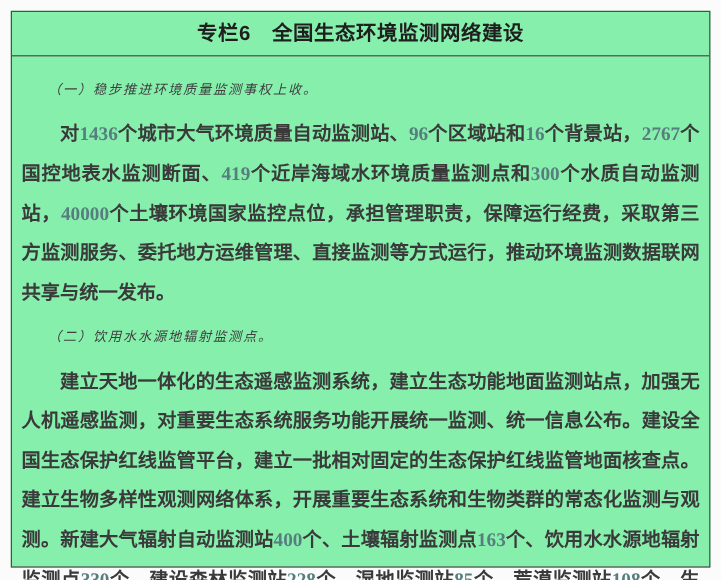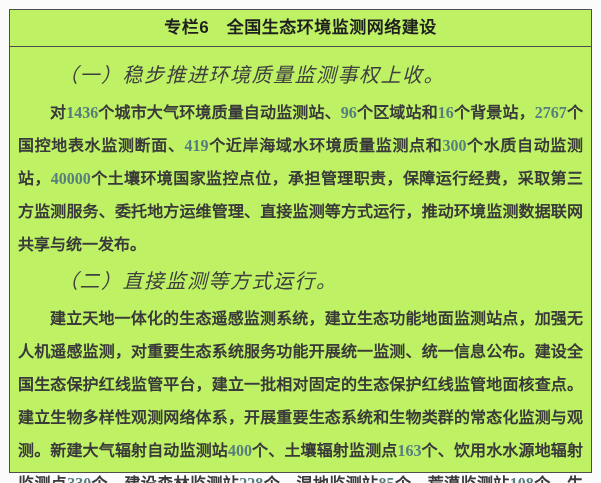--- a/index.html
+++ b/index.html
@@ -12,21 +12,21 @@
     background: #fbfbfb;
     overflow: hidden;
     font-family: "Liberation Sans", "DejaVu Sans", sans-serif;
   }
   .panel {
     position: absolute;
     top: 9px;
     left: 9px;
     right: 9px;
     bottom: 10px;
-    background: #bef264;
+    background: #86efac;
     border: 1px solid #4d4d4d;
     box-sizing: border-box;
   }
   .panel-header {
     height: 36px;
     line-height: 36px;
     text-align: center;
     border-bottom: 1px solid #4d4d4d;
     overflow: hidden;
   }
@@ -47,21 +47,21 @@
     text-align: justify;
   }
   p {
     margin: 0;
   }
   .kai {
     text-indent: 2em;
     margin: 4px 0;
     font-family: Liberation Sans, sans-serif;
     font-style: italic;
-    font-size: 20px;
+    font-size: 11px;
     letter-spacing: 1.5px;
     color: #3f3f3f;
   }
   .para {
     text-indent: 2em;
     margin: 0;
     font-weight: bold;
   }
   .num {
     font-family: "Liberation Serif", "DejaVu Serif", serif;
@@ -72,16 +72,16 @@
 </head>
 <body>
 
 <div class="panel">
   <div class="panel-header">
     <h2 class="panel-title">专栏6　全国生态环境监测网络建设</h2>
   </div>
   <div class="panel-body">
     <p class="kai">（一）稳步推进环境质量监测事权上收。</p>
     <p class="para"><span>对</span><span class="num">1436</span><span>个城市大气环境质量自动监测站、</span><span class="num">96</span><span>个区域站和</span><span class="num">16</span><span>个背景站，</span><span class="num">2767</span><span>个国控地表水监测断面、</span><span class="num">419</span><span>个近岸海域水环境质量监测点和</span><span class="num">300</span><span>个水质自动监测站，</span><span class="num">40000</span><span>个土壤环境国家监控点位，承担管理职责，保障运行经费，采取第三方监测服务、委托地方运维管理、直接监测等方式运行，推动环境监测数据联网共享与统一发布。</span></p>
-    <p class="kai">（二）直接监测等方式运行。</p>
+    <p class="kai">（二）饮用水水源地辐射监测点。</p>
     <p class="para"><span>建立天地一体化的生态遥感监测系统，建立生态功能地面监测站点，加强无人机遥感监测，对重要生态系统服务功能开展统一监测、统一信息公布。建设全国生态保护红线监管平台，建立一批相对固定的生态保护红线监管地面核查点。建立生物多样性观测网络体系，开展重要生态系统和生物类群的常态化监测与观测。新建大气辐射自动监测站</span><span class="num">400</span><span>个、土壤辐射监测点</span><span class="num">163</span><span>个、饮用水水源地辐射监测点</span><span class="num">330</span><span>个。建设森林监测站</span><span class="num">228</span><span>个、湿地监测站</span><span class="num">85</span><span>个、荒漠监测站</span><span class="num">108</span><span>个、生物多样性监测站</span></p>
   </div>
 </div>
 
 </body></html>

